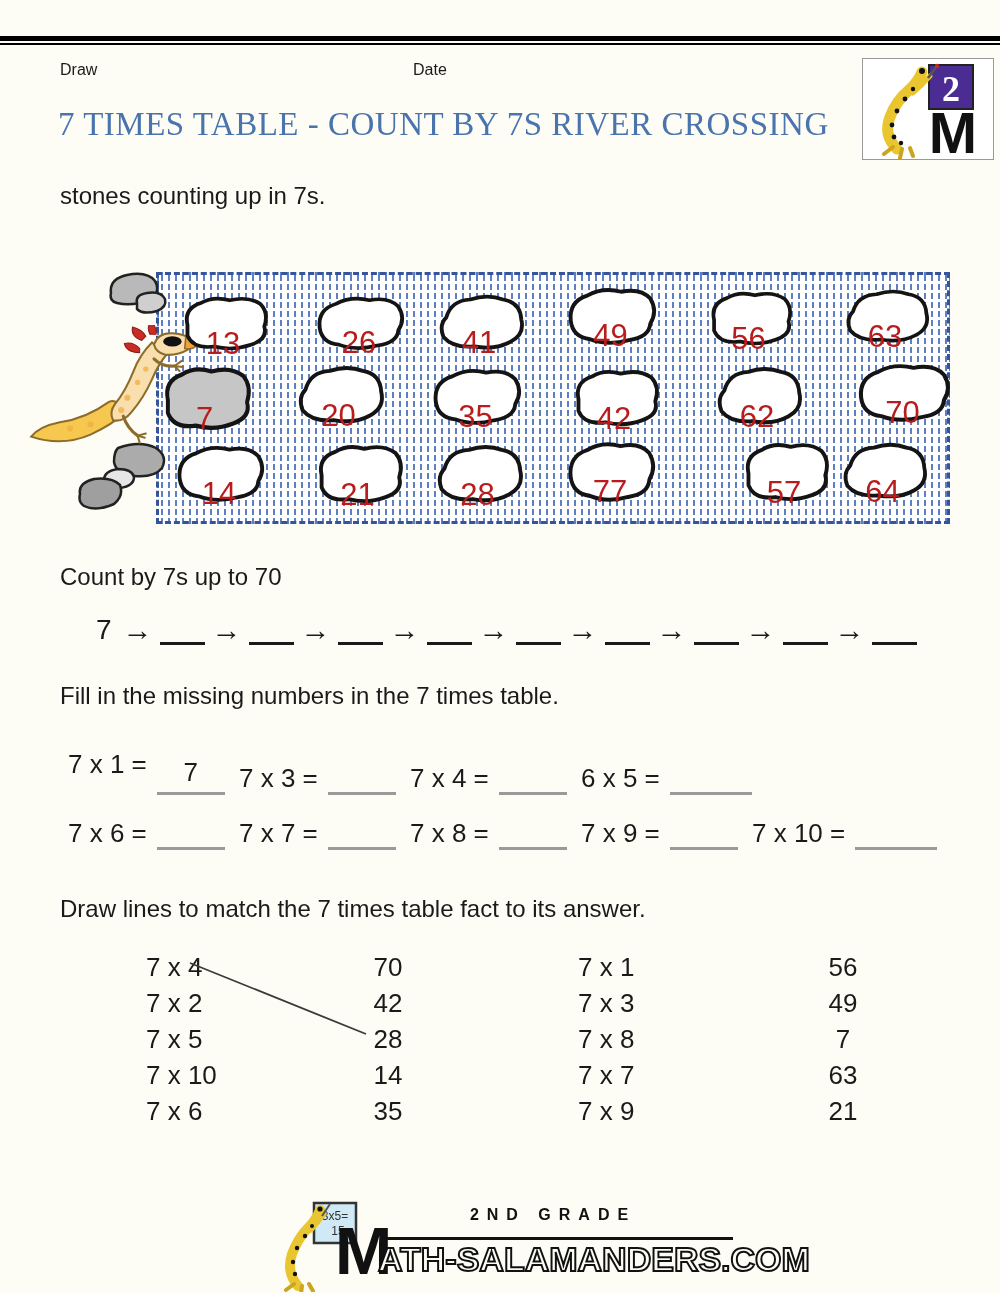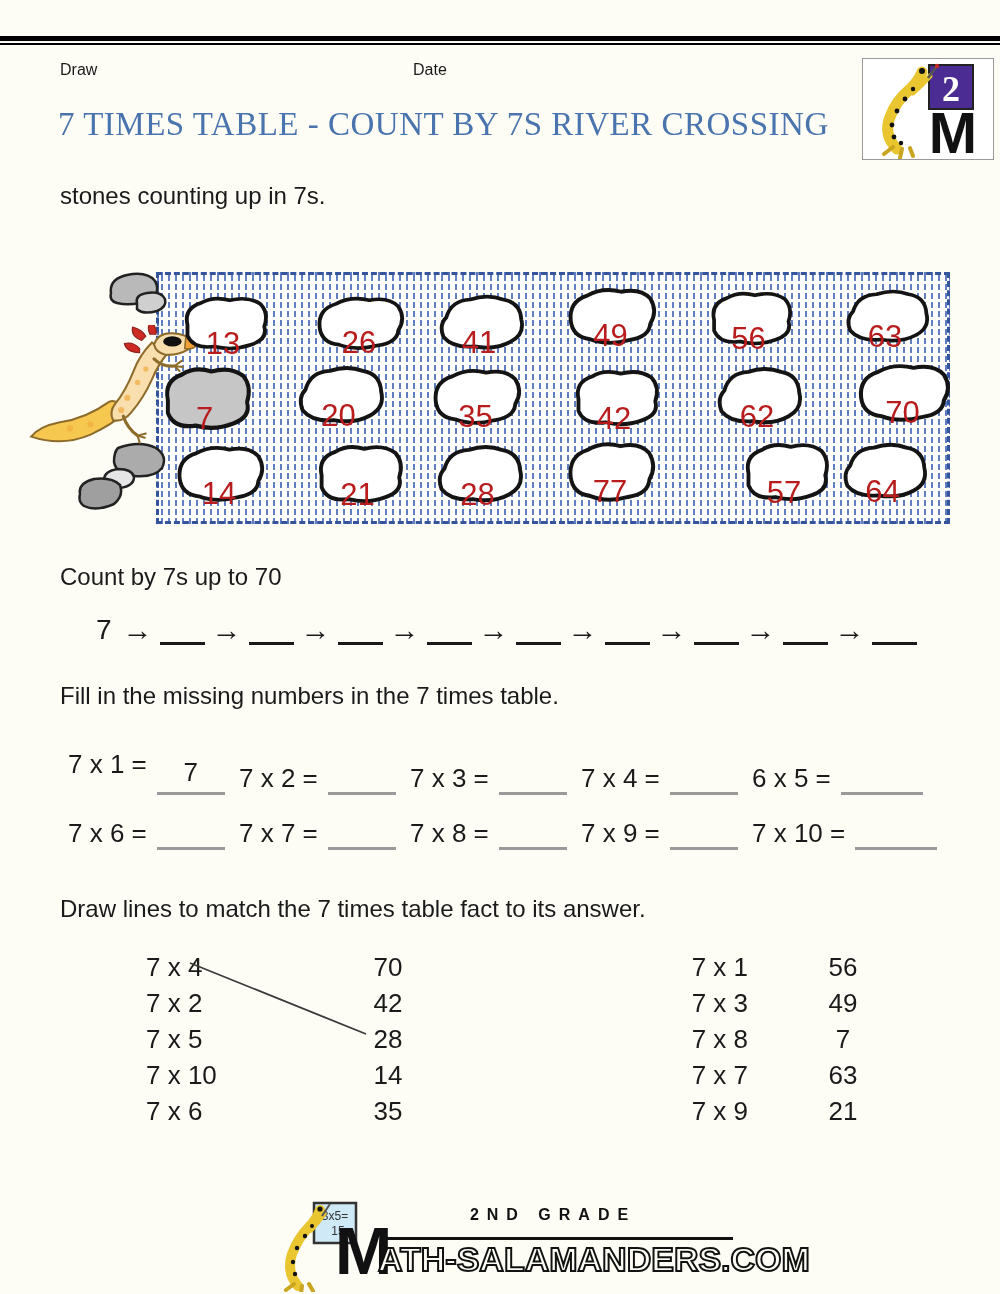--- a/index.html
+++ b/index.html
@@ -48,21 +48,21 @@
   .fill-cell{width:171px;display:flex;align-items:baseline;white-space:nowrap;}
   .fill-cell:last-child{width:200px;}
   .fill-blank{display:inline-block;width:68px;margin-left:10px;border-bottom:3px solid #9a9a9a;
     text-align:center;position:relative;top:8px;height:36px;line-height:32px;}
   .fill-cell:last-child .fill-blank{width:82px;}
   .match-heading{left:60px;top:895px;}
   .match-grid{left:118px;top:949px;display:grid;grid-template-columns:222px 96px 312px 190px;
     font-size:26px;line-height:36px;}
   .match-grid .c-af{text-align:left;margin-left:28px;}
   .match-grid .c-aa{text-align:center;}
-  .match-grid .c-bf{text-align:right;padding-left:142px;box-sizing:border-box;}
+  .match-grid .c-bf{text-align:left;padding-left:142px;box-sizing:border-box;}
   .match-grid .c-ba{text-align:center;}
   .match-line-layer{left:0;top:0;width:1000px;height:1294px;pointer-events:none;}
   
   .footer{left:278px;top:1196px;width:480px;height:96px;}
   .f-sala{position:absolute;left:0;top:2px;width:92px;height:94px;}
   .f-bigM{position:absolute;left:58px;top:22px;font-size:66px;font-weight:900;letter-spacing:-3px;
     color:#111;line-height:1;transform:scaleX(1.05);}
   .f-grade{position:absolute;left:110px;top:10px;width:330px;text-align:center;
     font-size:16px;font-weight:700;letter-spacing:8px;color:#111;}
   .f-rule{position:absolute;left:103px;top:41px;width:352px;height:3px;background:#111;}
@@ -280,24 +280,20 @@
     <span class="seq-blank"></span>
   <span class="seq-arrow">→</span>
     <span class="seq-blank"></span>
 </div>
 
 <div class="abs section-heading fill-heading">Fill in the missing numbers in the 7 times table.</div>
 <div class="abs fill-row fill-row-1">
   <span class="fill-cell">
       <span>7 x 1 =</span>
       <span class="fill-blank">7</span>
-    </span>
-  <span class="fill-cell">
-      <span>7 x 2 =</span>
-      <span class="fill-blank"></span>
     </span>
   <span class="fill-cell">
       <span>7 x 3 =</span>
       <span class="fill-blank"></span>
     </span>
   <span class="fill-cell">
       <span>7 x 4 =</span>
       <span class="fill-blank"></span>
     </span>
   <span class="fill-cell">

